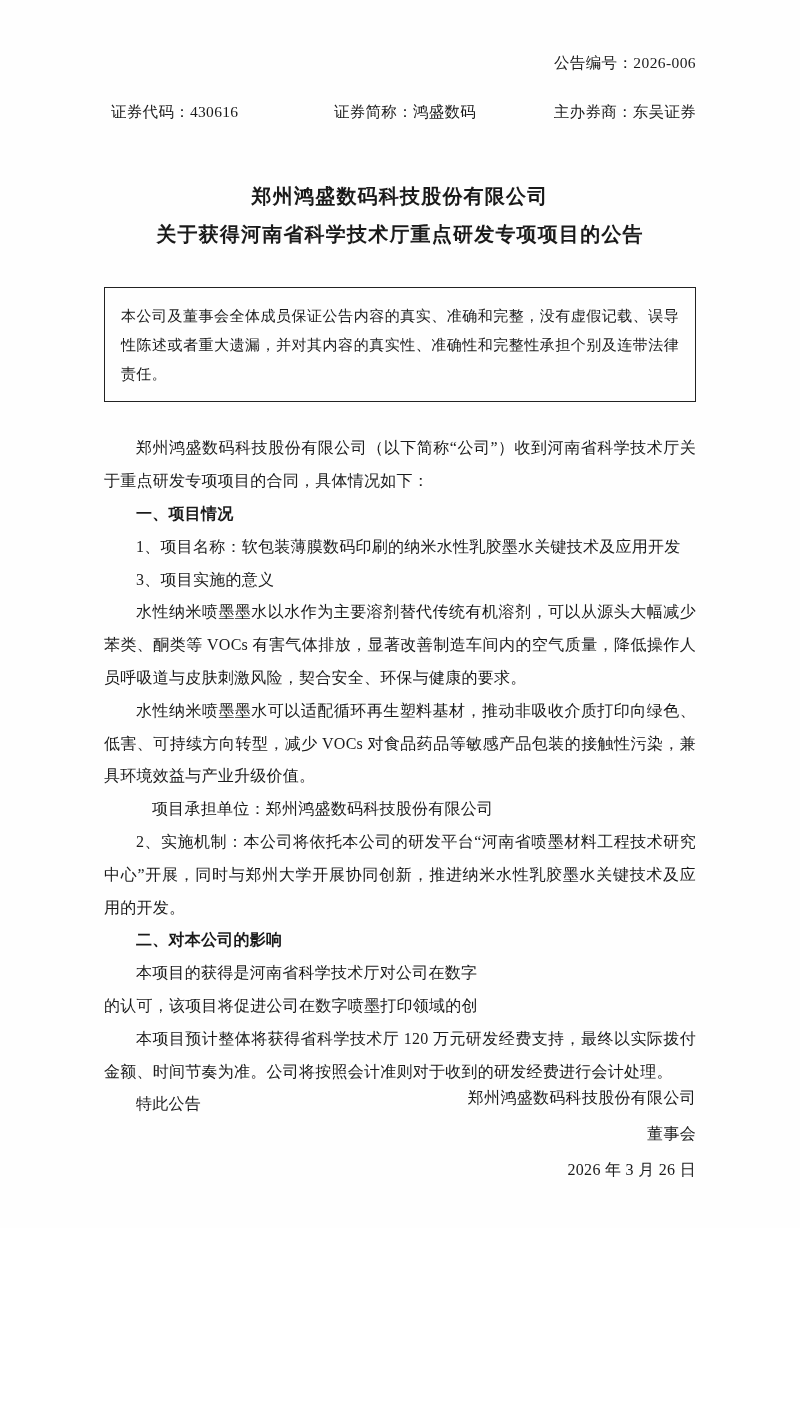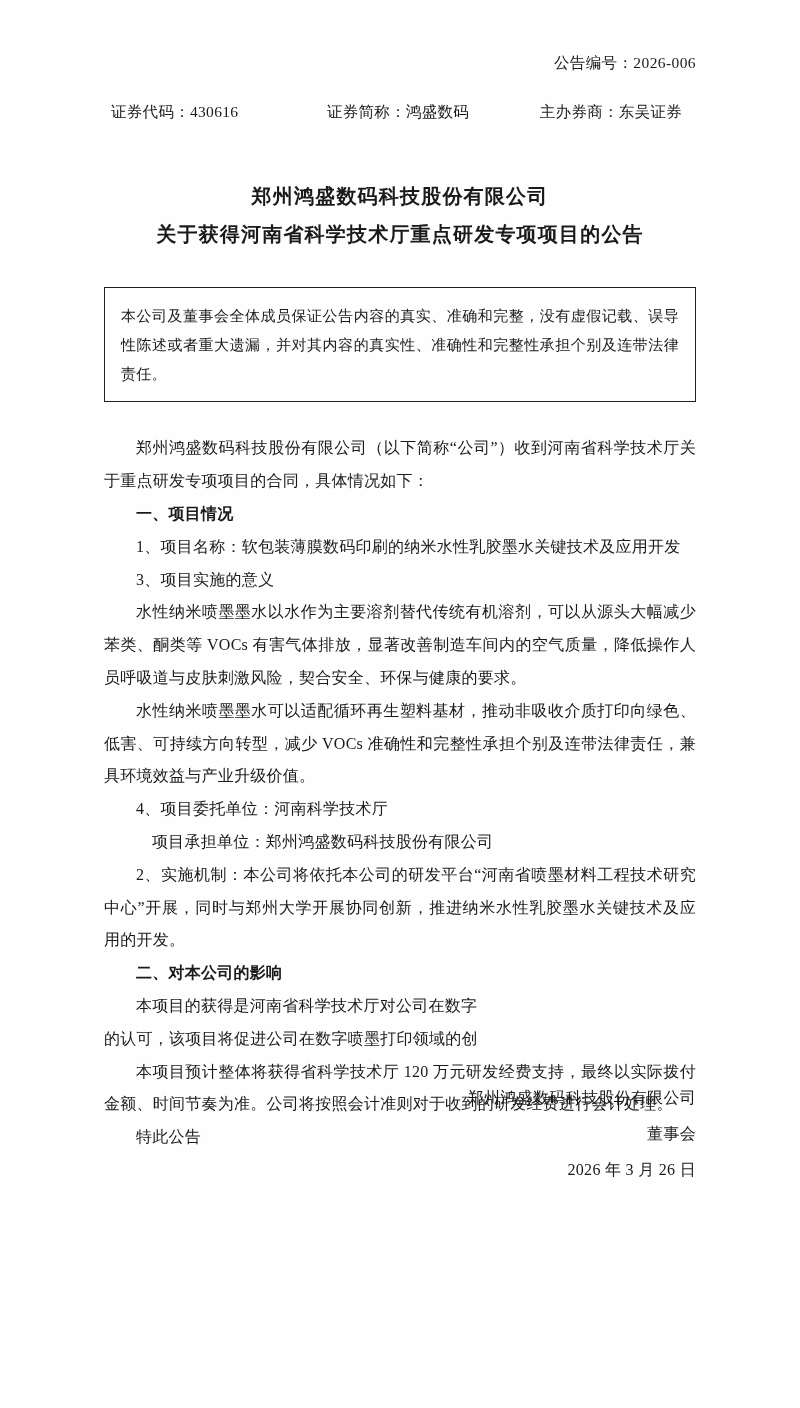--- a/index.html
+++ b/index.html
@@ -37,21 +37,21 @@
     justify-content: space-between;
     font-size: 15.5px;
     letter-spacing: 0.3px;
     margin-bottom: 54px;
   }
   .header-row .cell {
     white-space: nowrap;
   }
   .header-row .cell.code { margin-left: 7px; }
   .header-row .cell.abbr { margin-left: 18px; }
-  .header-row .cell.broker { margin-right: 14px; }
+  .header-row .cell.broker { margin-right: 0px; }
 
   
   .doc-title {
     text-align: center;
     font-family: "Liberation Serif", "DejaVu Serif", serif;
     font-weight: bold;
     font-size: 20px;
     letter-spacing: 1.2px;
     line-height: 1.9;
     margin: 0;
@@ -130,22 +130,21 @@
   <div class="disclaimer">
     <p>本公司及董事会全体成员保证公告内容的真实、准确和完整，没有虚假记载、误导性陈述或者重大遗漏，并对其内容的真实性、准确性和完整性承担个别及连带法律责任。</p>
   </div>
 
   <div class="body-text">
     <p class="indent2">郑州鸿盛数码科技股份有限公司（以下简称“公司”）收到河南省科学技术厅关于重点研发专项项目的合同，具体情况如下：</p>
     <p class="indent2 bold">一、项目情况</p>
     <p class="indent2">1、项目名称：软包装薄膜数码印刷的纳米水性乳胶墨水关键技术及应用开发</p>
     <p class="indent2">3、项目实施的意义</p>
     <p class="indent2">水性纳米喷墨墨水以水作为主要溶剂替代传统有机溶剂，可以从源头大幅减少苯类、酮类等 VOCs 有害气体排放，显著改善制造车间内的空气质量，降低操作人员呼吸道与皮肤刺激风险，契合安全、环保与健康的要求。</p>
-    <p class="indent2">水性纳米喷墨墨水可以适配循环再生塑料基材，推动非吸收介质打印向绿色、低害、可持续方向转型，减少 VOCs 准确性和完整性承担个别及连带法律责任，兼具环境效益与产业升级价值。</p>
-    <p class="indent2">4、项目委托单位：河南科学技术厅</p>
+    <p class="indent2">水性纳米喷墨墨水可以适配循环再生塑料基材，推动非吸收介质打印向绿色、低害、可持续方向转型，减少 VOCs 对食品药品等敏感产品包装的接触性污染，兼具环境效益与产业升级价值。</p>
     <p class="indent3">项目承担单位：郑州鸿盛数码科技股份有限公司</p>
     <p class="indent2">2、实施机制：本公司将依托本公司的研发平台“河南省喷墨材料工程技术研究中心”开展，同时与郑州大学开展协同创新，推进纳米水性乳胶墨水关键技术及应用的开发。</p>
     <p class="indent2 bold">二、对本公司的影响</p>
     <p class="indent2 fade-line">本项目的获得是河南省科学技术厅对公司在数字</p>
     <p class="noindent fade-line">的认可，该项目将促进公司在数字喷墨打印领域的创</p>
     <p class="indent2">本项目预计整体将获得省科学技术厅 120 万元研发经费支持，最终以实际拨付金额、时间节奏为准。公司将按照会计准则对于收到的研发经费进行会计处理。</p>
     <p class="indent2">特此公告</p>
   </div>
 
   <div class="signature">

